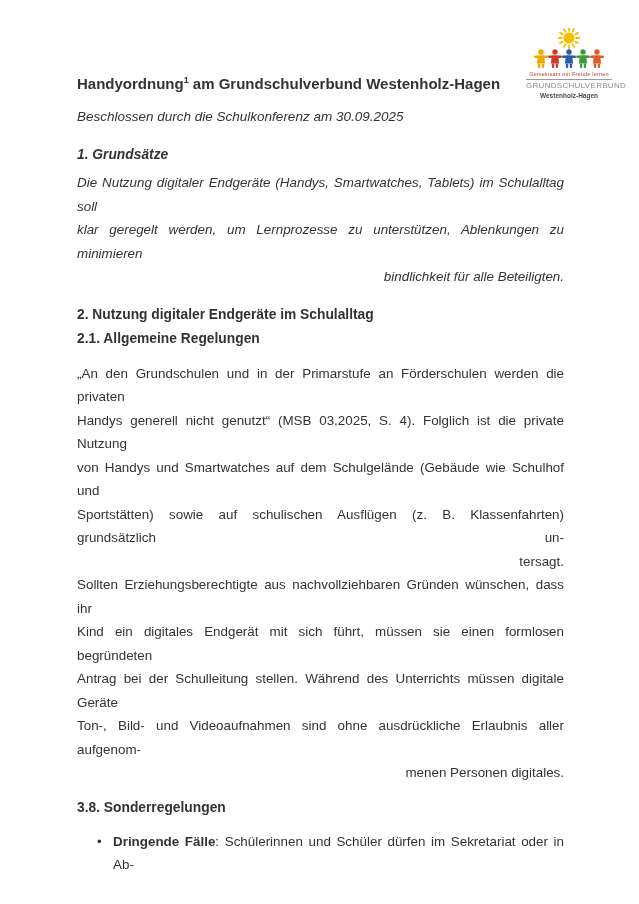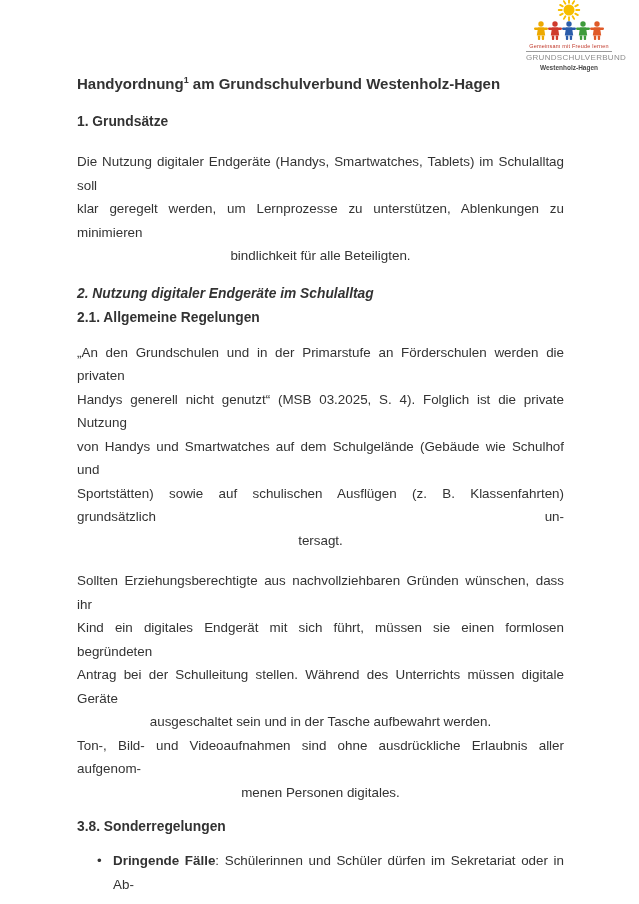--- a/index.html
+++ b/index.html
@@ -9,21 +9,21 @@
     height: 904px;
     background: #ffffff;
     font-family: "Liberation Sans", sans-serif;
     color: #333333;
     overflow: hidden;
   }
 
   
   .logo {
     position: absolute;
-    top: 0;
+    top: 28px;
     right: 27px;
     width: 86px;
     text-align: center;
     line-height: 1.1;
   }
   .logo svg { display:block; margin:0 auto; }
   .logo-tagline { font-size: 5.5px; letter-spacing: 0.2px; margin-top: 1px; }
   .logo-divider { border: 0; border-top: 1px solid #999999; margin: 2px 0 2px; }
   .logo-org { font-size: 8px; letter-spacing: 0.3px; }
   .logo-loc { font-size: 6.5px; font-weight: bold; margin-top: 1px; }
@@ -33,34 +33,34 @@
     position: absolute;
     left: 77px;
     top: 0;
     width: 487px;
   }
   .doc-title { margin-top: 76px; font-size: 15px; font-weight: bold; line-height: 16px; }
   .doc-title sup { font-size: 9px; vertical-align: super; line-height: 0; }
   .doc-subtitle { margin-top: 17px; font-size: 13.5px; font-style: italic; line-height: 16px; }
 
   .sec-h { font-size: 13.8px; font-weight: bold; line-height: 16px; }
-  .h1  { margin-top: 22px; }
-  .h2  { margin-top: 18px; font-style: italic; }
+  .h1  { margin-top: 22px; font-style: italic; }
+  .h2  { margin-top: 18px; }
   .h21 { margin-top: 8px; }
   .h22 { margin-top: 15px; }
 
   .para { font-size: 13.4px; }
-  .p1 { margin-top: 20px; }
+  .p1 { margin-top: 8px; font-style: italic; }
   .p2 { margin-top: 15px; }
-  .p3 { margin-top: 17px; }
+  .p3 { margin-top: 0; }
   .p4 { }
 
   .ln { line-height: 23.5px; white-space: normal; }
   .ln-just { text-align: justify; text-align-last: justify; }
-  .ln-last { text-align: center; }
+  .ln-last { text-align: right; }
 
   
   .bullets { margin-top: 14px; }
   .bullet { position: relative; padding-left: 36px; font-size: 13.4px; }
   .bullet-marker {
     position: absolute; left: 20px; top: 0;
     line-height: 23.5px; font-size: 13.4px;
   }
 
   .bold-seg { font-weight: 700; }
@@ -128,20 +128,21 @@
     <div class="logo-tagline" style="color: rgb(192, 57, 43);">Gemeinsam mit Freude lernen</div>
     <hr class="logo-divider" style="border-top-color: rgb(153, 153, 153);">
     <div class="logo-org" style="color: rgb(140, 140, 140);">GRUNDSCHULVERBUND</div>
     <div class="logo-loc" style="color: rgb(74, 74, 74);">Westenholz-Hagen</div>
   </div>
 
   <div class="content">
 
     <div class="doc-title"><span>Handyordnung</span><sup>1</sup><span> am Grundschulverbund Westenholz-Hagen</span></div>
 
+    <div class="doc-subtitle">Beschlossen durch die Schulkonferenz am 30.09.2025</div>
 
     <div class="sec-h h1">1. Grundsätze</div>
     <div class="para p1">
         <div class="ln ln-just"><span>Die Nutzung digitaler Endgeräte (Handys, Smartwatches, Tablets) im Schulalltag soll</span></div>
         <div class="ln ln-just"><span>klar geregelt werden, um Lernprozesse zu unterstützen, Ablenkungen zu minimieren</span></div>
         <div class="ln ln-last"><span>bindlichkeit für alle Beteiligten.</span></div>
       </div>
 
     <div class="sec-h h2">2. Nutzung digitaler Endgeräte im Schulalltag</div>
     <div class="sec-h h21">2.1. Allgemeine Regelungen</div>
@@ -149,21 +150,20 @@
         <div class="ln ln-just"><span>„An den Grundschulen und in der Primarstufe an Förderschulen werden die privaten</span></div>
         <div class="ln ln-just"><span>Handys generell nicht genutzt“ (MSB 03.2025, S. 4). Folglich ist die private Nutzung</span></div>
         <div class="ln ln-just"><span>von Handys und Smartwatches auf dem Schulgelände (Gebäude wie Schulhof und</span></div>
         <div class="ln ln-just"><span>Sportstätten) sowie auf schulischen Ausflügen (z. B. Klassenfahrten) grundsätzlich un-</span></div>
         <div class="ln ln-last"><span>tersagt.</span></div>
       </div>
     <div class="para p3">
         <div class="ln ln-just"><span>Sollten Erziehungsberechtigte aus nachvollziehbaren Gründen wünschen, dass ihr</span></div>
         <div class="ln ln-just"><span>Kind ein digitales Endgerät mit sich führt, müssen sie einen formlosen begründeten</span></div>
         <div class="ln ln-just"><span>Antrag bei der Schulleitung stellen. Während des Unterrichts müssen digitale Geräte</span></div>
-        <div class="ln ln-last"><span>ausgeschaltet sein und in der Tasche aufbewahrt werden.</span></div>
       </div>
     <div class="para p4">
         <div class="ln ln-just"><span>Ton-, Bild- und Videoaufnahmen sind ohne ausdrückliche Erlaubnis aller aufgenom-</span></div>
         <div class="ln ln-last"><span>menen Personen digitales.</span></div>
       </div>
 
     <div class="sec-h h22">3.8. Sonderregelungen</div>
 
     <div class="bullets">
       <div class="bullet">

